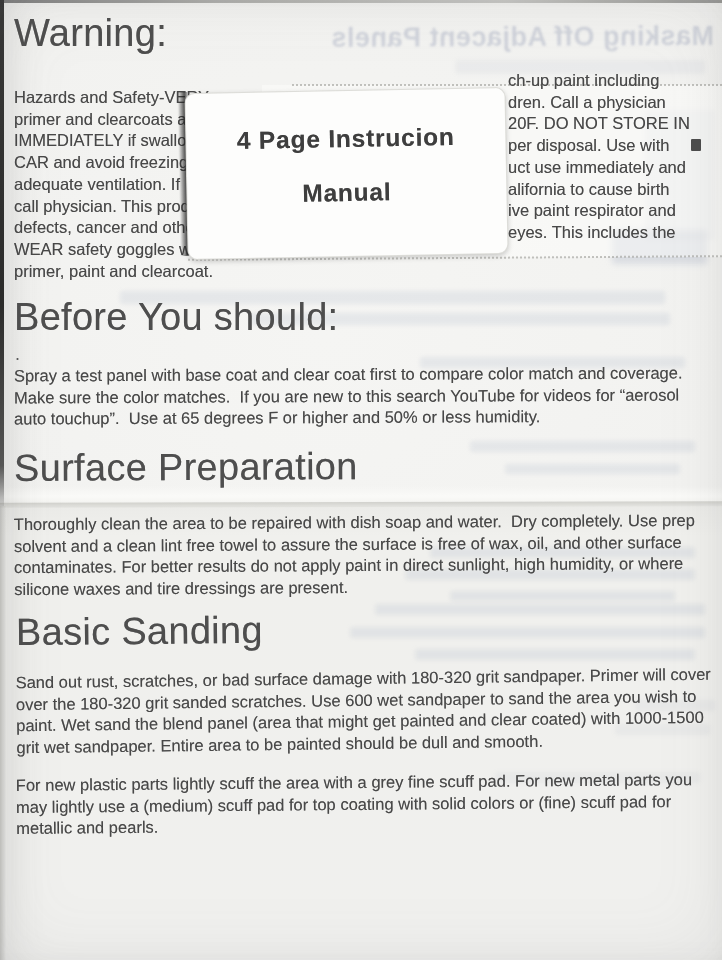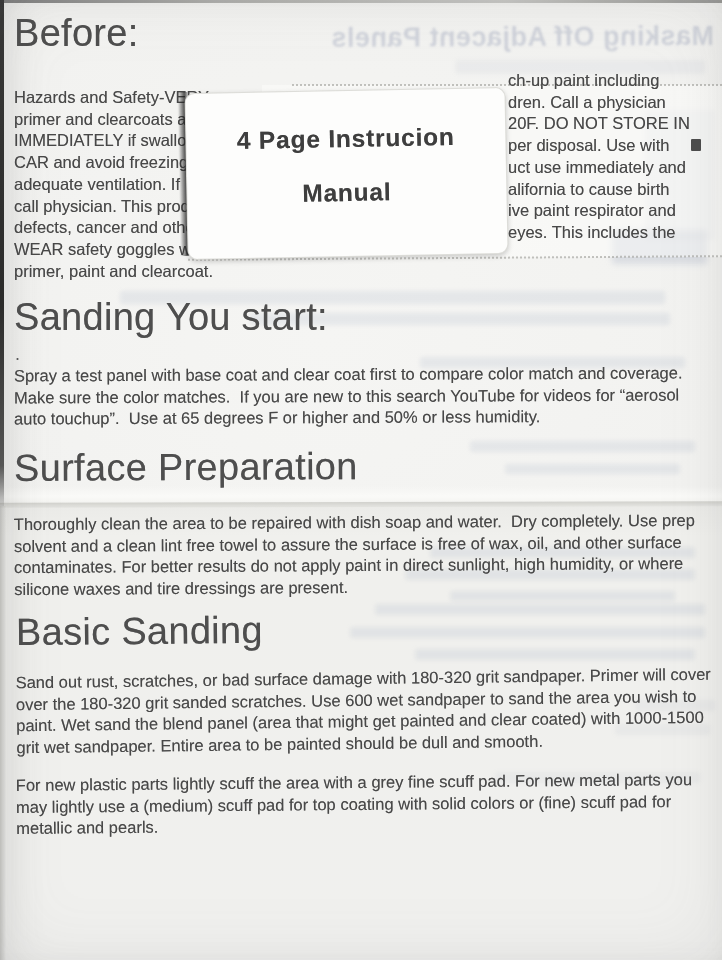--- a/index.html
+++ b/index.html
@@ -89,40 +89,40 @@
   <div class="ghost faint" style="left:455px;top:60px;width:250px;height:14px;"></div>
 
   <div class="abs band"></div>
   <div class="perf perf-top"></div>
   <div class="perf perf-bottom"></div>
 
   <div class="abs sheet-bottom-edge"></div>
   <div class="abs seam-shadow"></div>
   <div class="abs scan-mark"></div>
 
-  <div class="heading" style="left:14px;top:12px;">Before:</div>
+  <div class="heading" style="left:14px;top:12px;">Warning:</div>
   <div class="bodytext" style="left:14px;top:87px;width:240px;">Hazards and Safety-VERY
 primer and clearcoats ar
 IMMEDIATELY if swallow
 CAR and avoid freezing.
 adequate ventilation. If
 call physician. This produ
 defects, cancer and othe
 WEAR safety goggles wh
 primer, paint and clearcoat.</div>
   <div class="bodytext" style="left:508px;top:70px;width:214px;">ch-up paint including
 dren. Call a physician
 20F. DO NOT STORE IN
 per disposal. Use with
 uct use immediately and
 alifornia to cause birth
 ive paint respirator and
 eyes. This includes the</div>
 
-  <div class="heading" style="left:14px;top:296px;">Sanding You start:</div>
+  <div class="heading" style="left:14px;top:296px;">Before You should:</div>
   <div class="stray-dot">.</div>
   <div class="bodytext" style="left:14px;top:364px;transform:rotate(-0.25deg);">Spray a test panel with base coat and clear coat first to compare color match and coverage.
 Make sure the color matches.  If you are new to this search YouTube for videos for “aerosol
 auto touchup”.  Use at 65 degrees F or higher and 50% or less humidity.</div>
 
   <div class="heading" style="left:14px;top:446px;transform:rotate(-0.3deg);">Surface Preparation</div>
   <div class="bodytext" style="left:14px;top:512px;transform:rotate(-0.35deg);">Thoroughly clean the area to be repaired with dish soap and water.  Dry completely. Use prep
 solvent and a clean lint free towel to assure the surface is free of wax, oil, and other surface
 contaminates. For better results do not apply paint in direct sunlight, high humidity, or where
 silicone waxes and tire dressings are present.</div>

